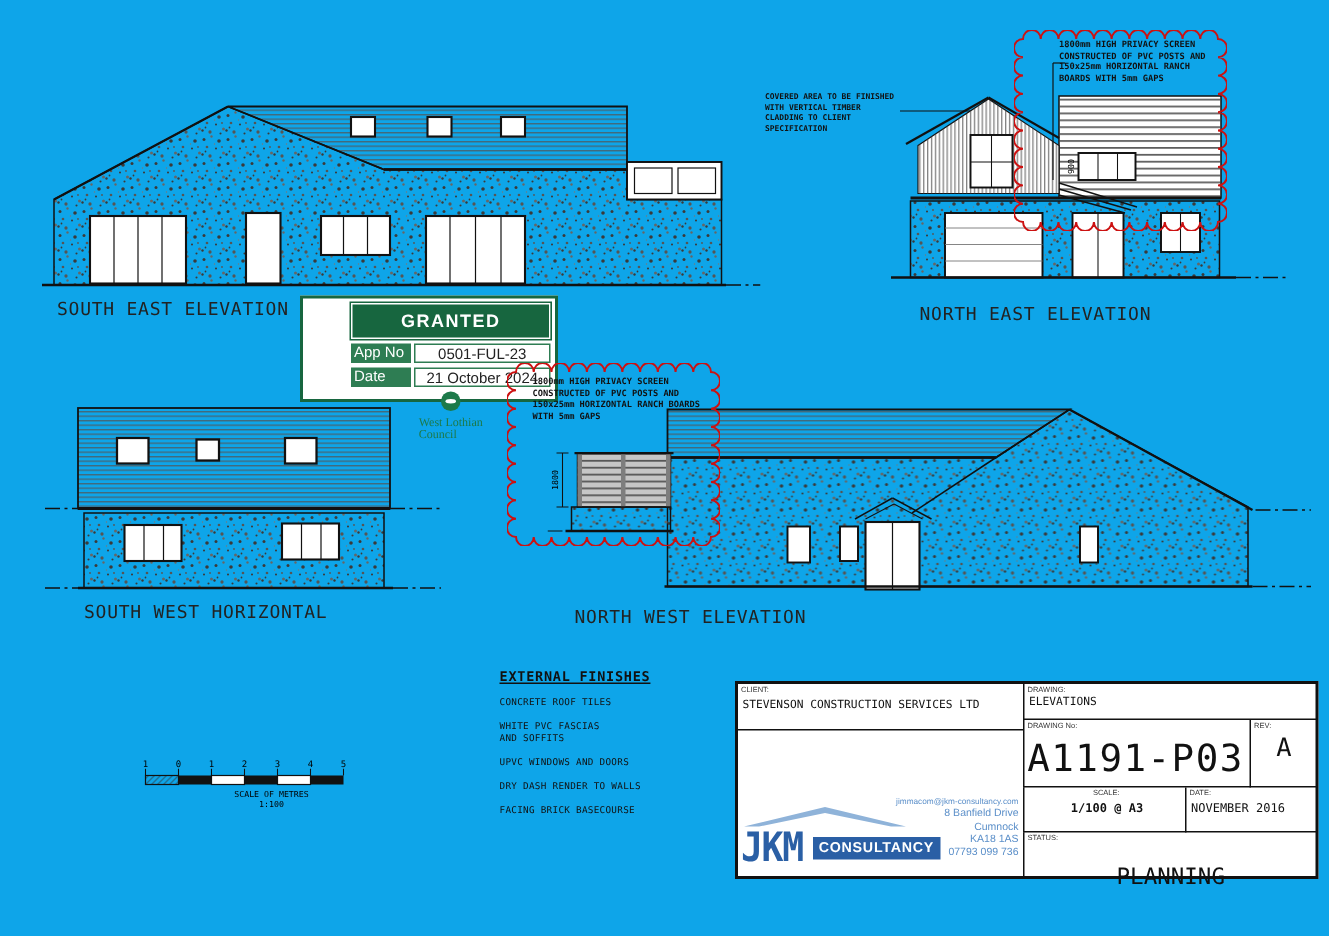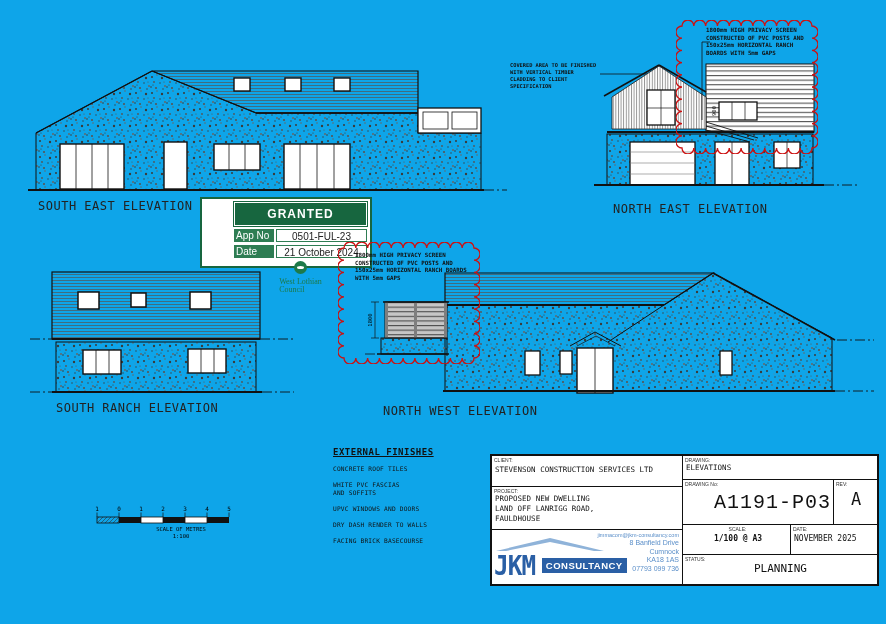--- a/index.html
+++ b/index.html
@@ -23,21 +23,21 @@
   .council-circle:after{content:"";position:absolute;left:3px;top:5px;width:7px;height:3px;background:#fff;border-radius:50%;}
   .council-text{color:#1d7a4a;font-family:"Liberation Serif",serif;font-size:8px;line-height:1.05;}
   
   .fin-title{font-size:9px;font-weight:bold;text-decoration:underline;letter-spacing:.5px;}
   .fin-item{font-size:6.2px;margin-top:8px;line-height:1.3;letter-spacing:.2px;}
   
   .tb{border:2px solid #111;box-sizing:border-box;background:#fff;}
   .cell{position:absolute;box-sizing:border-box;}
   .lbl{font-family:"Liberation Sans",sans-serif;font-size:5px;color:#333;padding:1px 0 0 2px;}
   .val{font-size:8px;padding-left:3px;}
-  .bigno{font-size:20px;text-align:right;letter-spacing:1px;font-family:Liberation Mono, monospace;}
+  .bigno{font-size:25px;text-align:center;letter-spacing:1px;}
   .revnote{font-family:"Liberation Sans",sans-serif;font-size:5.5px;text-align:right;color:#111;}
   .contact{color:#5b8fc9;font-family:"Liberation Sans",sans-serif;text-align:right;line-height:1.25;}
   .jkm{color:#2a5fa5;font-weight:bold;font-size:27px;letter-spacing:-1px;transform:scaleX(.9);transform-origin:left;}
   .consult{background:#2a5fa5;color:#fff;font-family:"Liberation Sans",sans-serif;font-weight:bold;
            font-size:9.5px;padding:2px 4px;letter-spacing:.5px;}
   svg{display:block;}
 </style>
 </head>
 <body>
 
@@ -186,21 +186,21 @@
     <line x1="79" y1="88" x2="79" y2="112" stroke="#111" stroke-width="0.8"></line>
     <rect x="158" y="87" width="38" height="24" fill="#fff" stroke="#111" stroke-width="1.4"></rect>
     <line x1="171" y1="87" x2="171" y2="111" stroke="#111" stroke-width="0.8"></line>
     <line x1="184" y1="87" x2="184" y2="111" stroke="#111" stroke-width="0.8"></line>
     <line x1="0" y1="77" x2="22" y2="77" stroke="#111" stroke-width="0.9" stroke-dasharray="10 3 2 3"></line>
     <line x1="230" y1="77" x2="264" y2="77" stroke="#111" stroke-width="0.9" stroke-dasharray="10 3 2 3"></line>
     <line x1="22" y1="130" x2="232" y2="130" stroke="#111" stroke-width="1.8"></line>
     <line x1="0" y1="130" x2="22" y2="130" stroke="#111" stroke-width="0.9" stroke-dasharray="10 3 2 3"></line>
     <line x1="232" y1="130" x2="264" y2="130" stroke="#111" stroke-width="0.9" stroke-dasharray="10 3 2 3"></line>
   </svg>
-  <div class="abs elev-label" style="left:56px;top:401px;">SOUTH RANCH ELEVATION</div>
+  <div class="abs elev-label" style="left:56px;top:401px;">SOUTH WEST HORIZONTAL</div>
 
   <svg class="abs" style="left:365px;top:256px;" width="510" height="155" viewBox="0 0 510 155">
     <polygon points="80,49 299,49 348,17 467,82 467,135 80,135" fill="url(#stipple)" stroke="#111" stroke-width="1"></polygon>
     <polygon points="80,17 348,17 299,49 80,49" fill="url(#rooflines)" stroke="#111" stroke-width="1.2"></polygon>
     <line x1="348" y1="17" x2="470" y2="84" stroke="#111" stroke-width="1.6"></line>
     <line x1="299" y1="49" x2="243" y2="86" stroke="#111" stroke-width="1"></line>
     <line x1="80" y1="49" x2="299" y2="49" stroke="#111" stroke-width="1.8"></line>
 
     <line x1="205" y1="90" x2="230" y2="76" stroke="#111" stroke-width="1"></line>
     <line x1="230" y1="76" x2="256" y2="90" stroke="#111" stroke-width="1"></line>
@@ -275,26 +275,20 @@
   </div>
 
   <div class="abs revnote" style="left:490px;top:457px;width:389px;">REV A: DRAWINGS UPDATED TO SUIT PLANNING COMMENTS  27/09/23</div>
 
   <div class="abs tb" style="left:490px;top:454px;width:389px;height:132px;">
 
     <div class="cell" style="left:0;top:0;width:190px;height:31px;border-bottom:1.5px solid #111;">
       <div class="lbl">CLIENT:</div>
       <div class="val mono" style="font-size:7.5px;margin-top:2px;">STEVENSON CONSTRUCTION SERVICES LTD</div>
     </div>
-    <div class="cell" style="left:0;top:31px;width:190px;height:43px;border-bottom:1.5px solid #111;">
-      <div class="lbl">PROJECT:</div>
-      <div class="val mono pre" style="font-size:7.5px;line-height:1.3;">PROPOSED NEW DWELLING
-LAND OFF LANRIGG ROAD,
-FAULDHOUSE</div>
-    </div>
     <div class="cell" style="left:0;top:74px;width:190px;height:56px;">
       <div class="abs" style="left:2px;top:6px;">
         <svg width="112" height="16">
           <polygon points="2,15 56,2 110,15 100,15 56,6 12,15" fill="#8fb3d9"></polygon>
         </svg>
         <div style="display:flex;align-items:center;gap:2px;margin-top:-2px;">
           <span class="jkm">JKM</span>
           <span class="consult">CONSULTANCY</span>
         </div>
       </div>
@@ -319,22 +313,22 @@
         <div class="mono" style="font-size:17px;text-align:center;margin-top:2px;">A</div>
       </div>
     </div>
     <div class="cell" style="left:190px;top:69px;width:196px;height:30px;border-left:1.5px solid #111;border-bottom:1.5px solid #111;">
       <div class="cell" style="left:0;top:0;width:108px;height:30px;border-right:1.5px solid #111;text-align:center;">
         <div class="lbl">SCALE:</div>
         <div class="val mono" style="font-size:8px;font-weight:bold;margin-top:2px;">1/100 @ A3</div>
       </div>
       <div class="cell" style="left:108px;top:0;right:0;height:30px;">
         <div class="lbl">DATE:</div>
-        <div class="val mono" style="font-size:8px;margin-top:2px;">NOVEMBER 2025</div>
+        <div class="val mono" style="font-size:8px;margin-top:2px;">NOVEMBER 2016</div>
       </div>
     </div>
     <div class="cell" style="left:190px;top:99px;width:196px;height:31px;border-left:1.5px solid #111;">
       <div class="lbl">STATUS:</div>
-      <div class="mono" style="font-size:11px;text-align:center;margin-top:0;">PLANNING</div>
+      <div class="mono" style="font-size:15px;text-align:center;margin-top:13px;">PLANNING</div>
     </div>
   </div>
 
 </div>
 
 </body></html>

